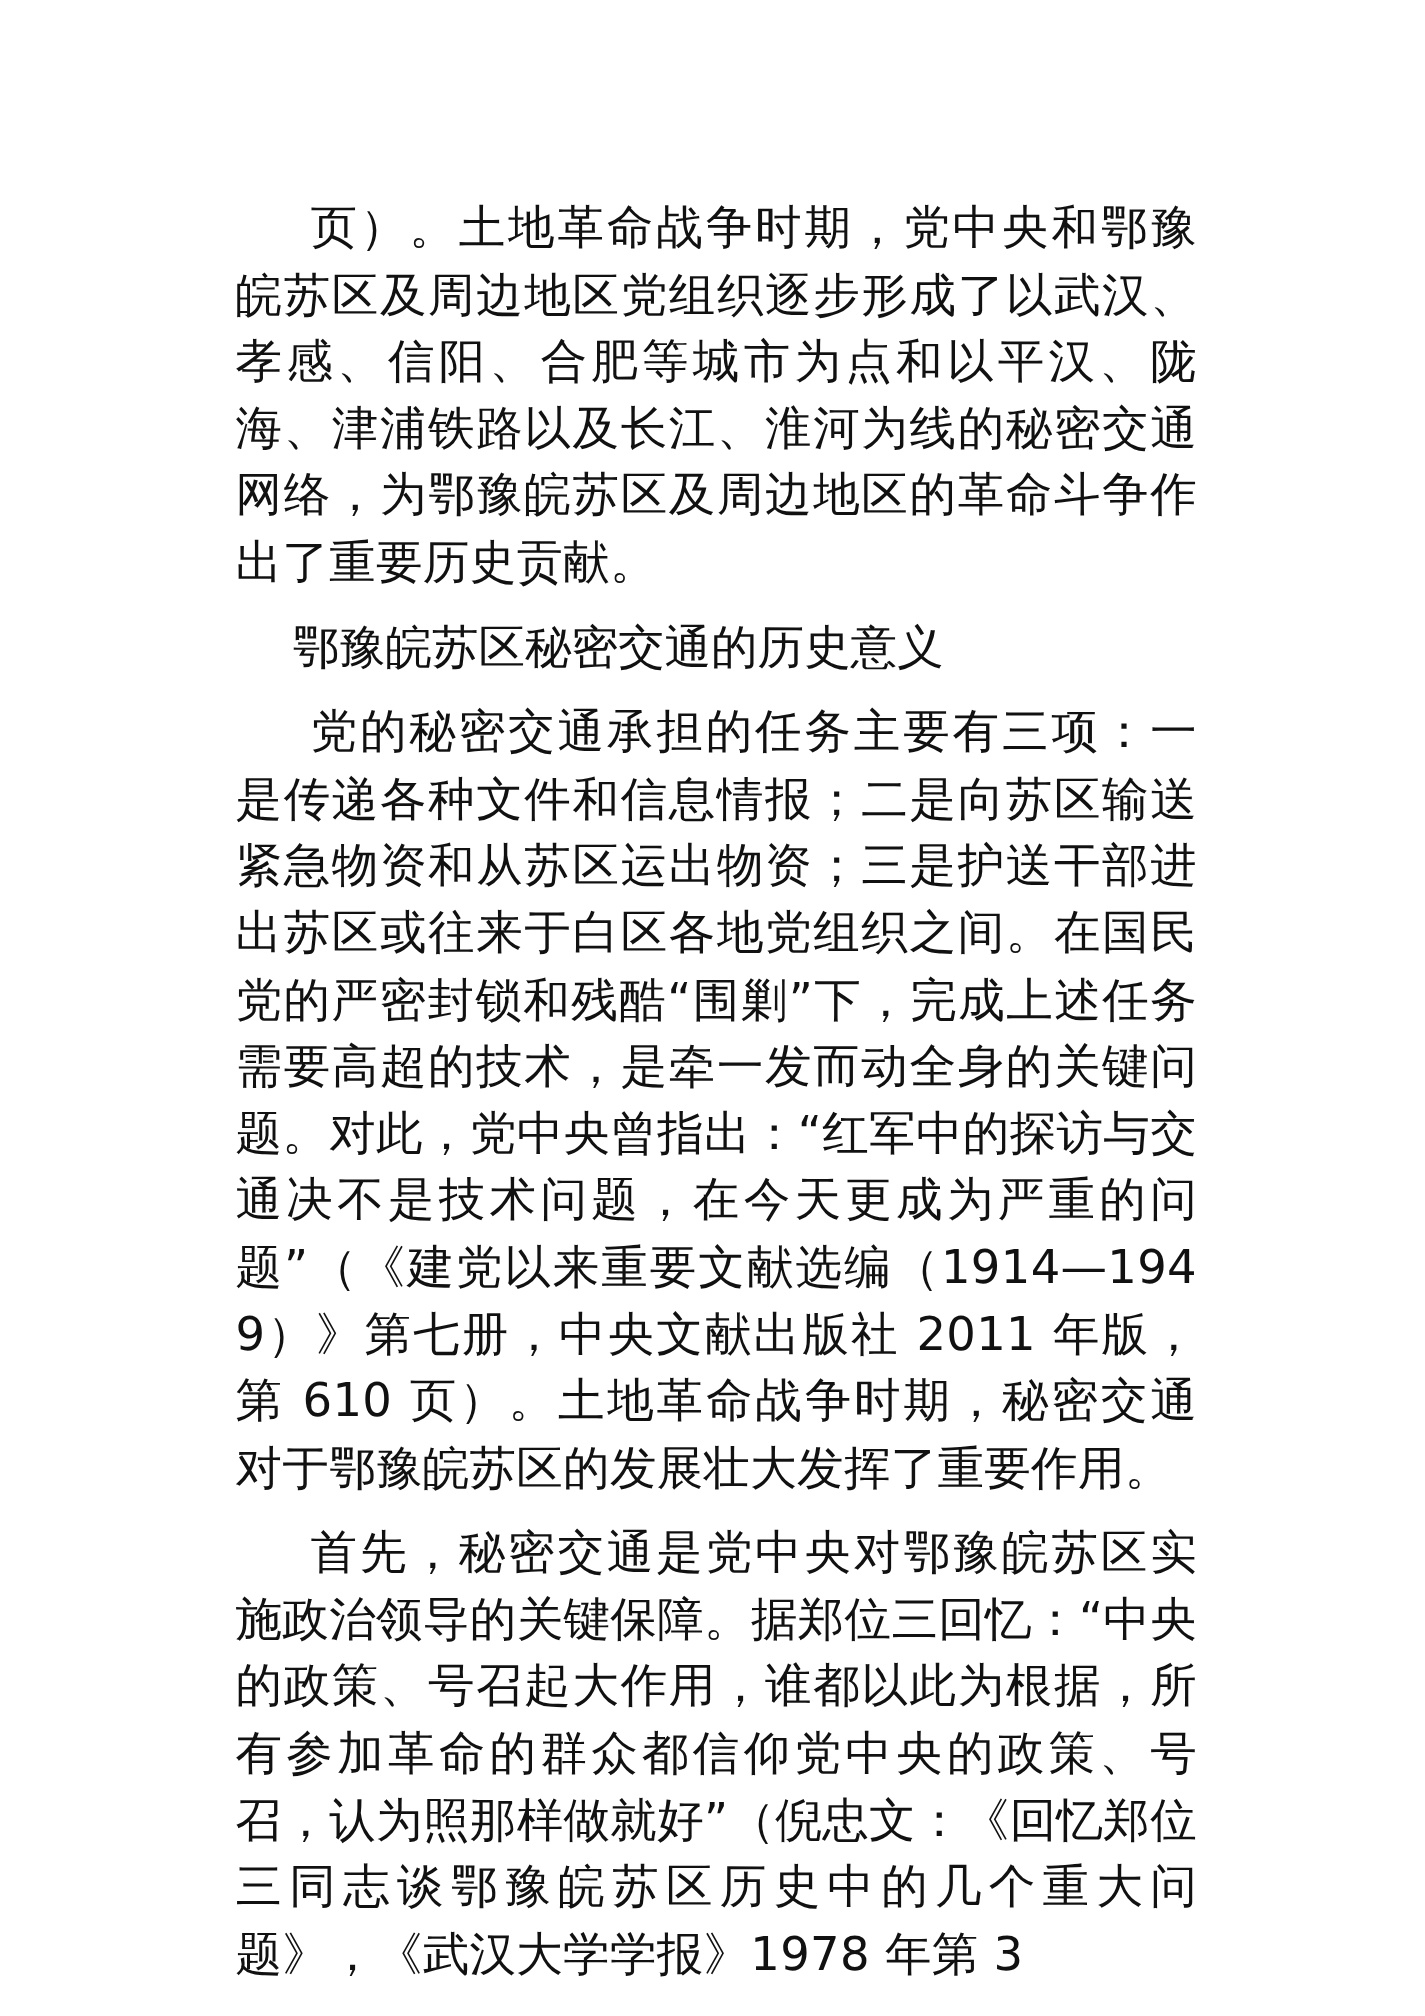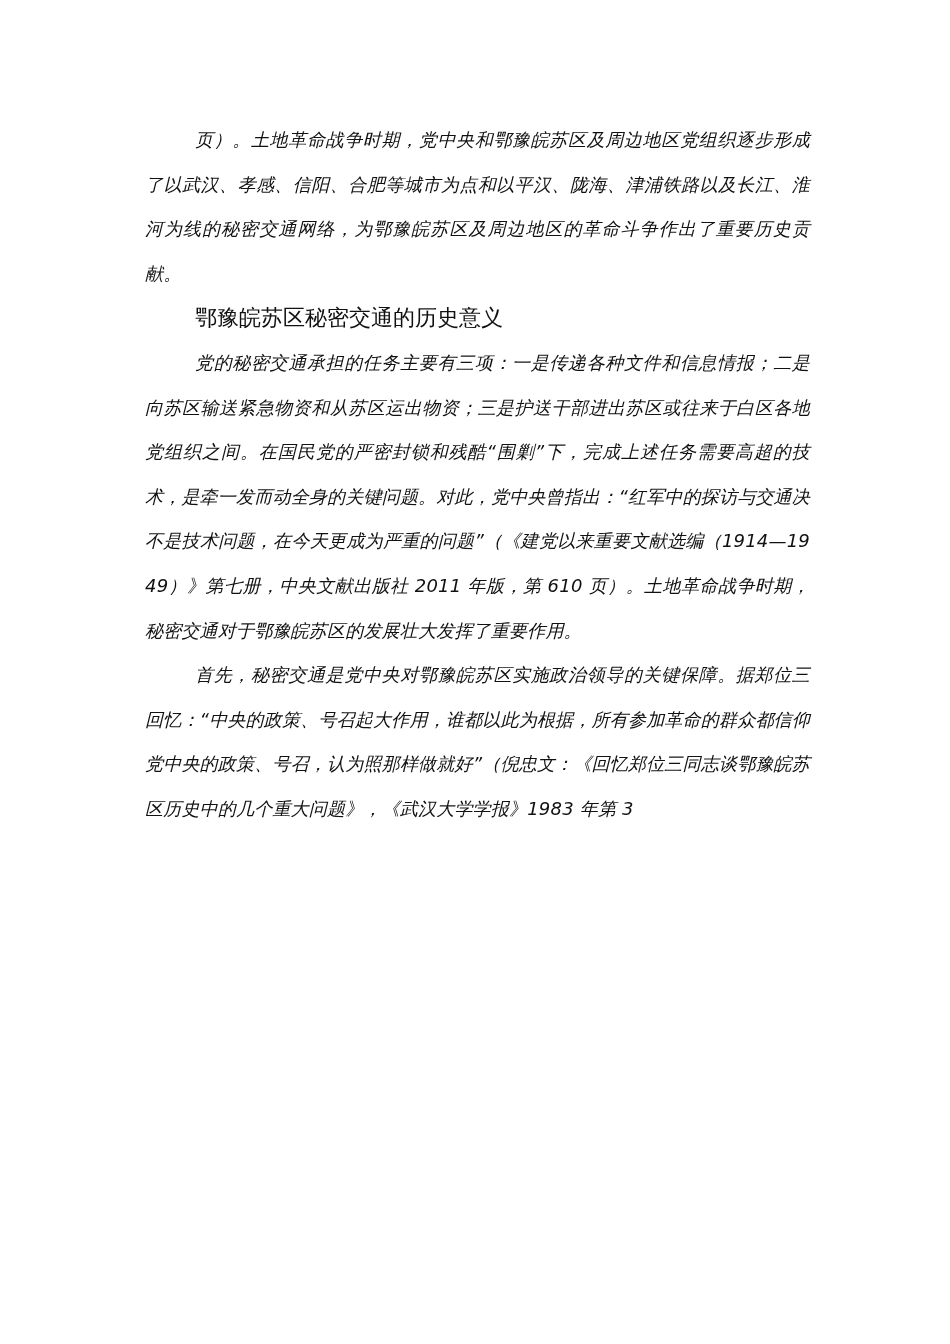--- a/index.html
+++ b/index.html
@@ -15,37 +15,36 @@
       font-family: "DejaVu Sans", "Liberation Sans", sans-serif;
       color: #111111;
     }
     .page {
       position: absolute;
       left: 145px;
       top: 118px;
       width: 665px;
     }
     .para {
-      margin: 0;
-      font-size: 18px;
+      margin: 12px;
+      font-size: 31px;
       line-height: 44.6px;
       text-align: justify;
       text-indent: 50px;
       letter-spacing: 0.2px;
       word-break: break-all;
-      font-style: italic;
     }
     .heading {
       margin: 0;
-      font-size: 22px;
+      font-size: 31px;
       line-height: 44.6px;
       text-indent: 50px;
     }
   </style>
 </head>
 <body>
 
 <div class="page">
   <p class="para">页）。土地革命战争时期，党中央和鄂豫皖苏区及周边地区党组织逐步形成了以武汉、孝感、信阳、合肥等城市为点和以平汉、陇海、津浦铁路以及长江、淮河为线的秘密交通网络，为鄂豫皖苏区及周边地区的革命斗争作出了重要历史贡献。</p>
   <p class="heading">鄂豫皖苏区秘密交通的历史意义</p>
   <p class="para">党的秘密交通承担的任务主要有三项：一是传递各种文件和信息情报；二是向苏区输送紧急物资和从苏区运出物资；三是护送干部进出苏区或往来于白区各地党组织之间。在国民党的严密封锁和残酷“围剿”下，完成上述任务需要高超的技术，是牵一发而动全身的关键问题。对此，党中央曾指出：“红军中的探访与交通决不是技术问题，在今天更成为严重的问题”（《建党以来重要文献选编（1914—1949）》第七册，中央文献出版社 2011 年版，第 610 页）。土地革命战争时期，秘密交通对于鄂豫皖苏区的发展壮大发挥了重要作用。</p>
-  <p class="para">首先，秘密交通是党中央对鄂豫皖苏区实施政治领导的关键保障。据郑位三回忆：“中央的政策、号召起大作用，谁都以此为根据，所有参加革命的群众都信仰党中央的政策、号召，认为照那样做就好”（倪忠文：《回忆郑位三同志谈鄂豫皖苏区历史中的几个重大问题》，《武汉大学学报》1983 年第 3</p>
+  <p class="para">首先，秘密交通是党中央对鄂豫皖苏区实施政治领导的关键保障。据郑位三回忆：“中央的政策、号召起大作用，谁都以此为根据，所有参加革命的群众都信仰党中央的政策、号召，认为照那样做就好”（倪忠文：《回忆郑位三同志谈鄂豫皖苏区历史中的几个重大问题》，《武汉大学学报》1978 年第 3</p>
 </div>
 
 </body></html>

